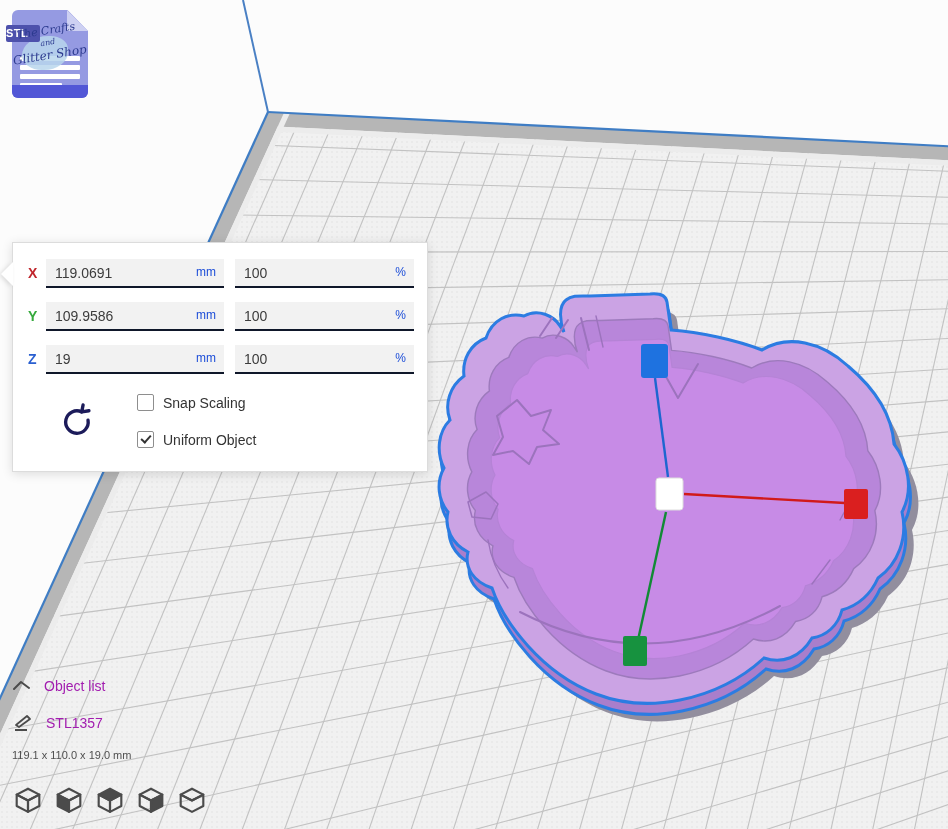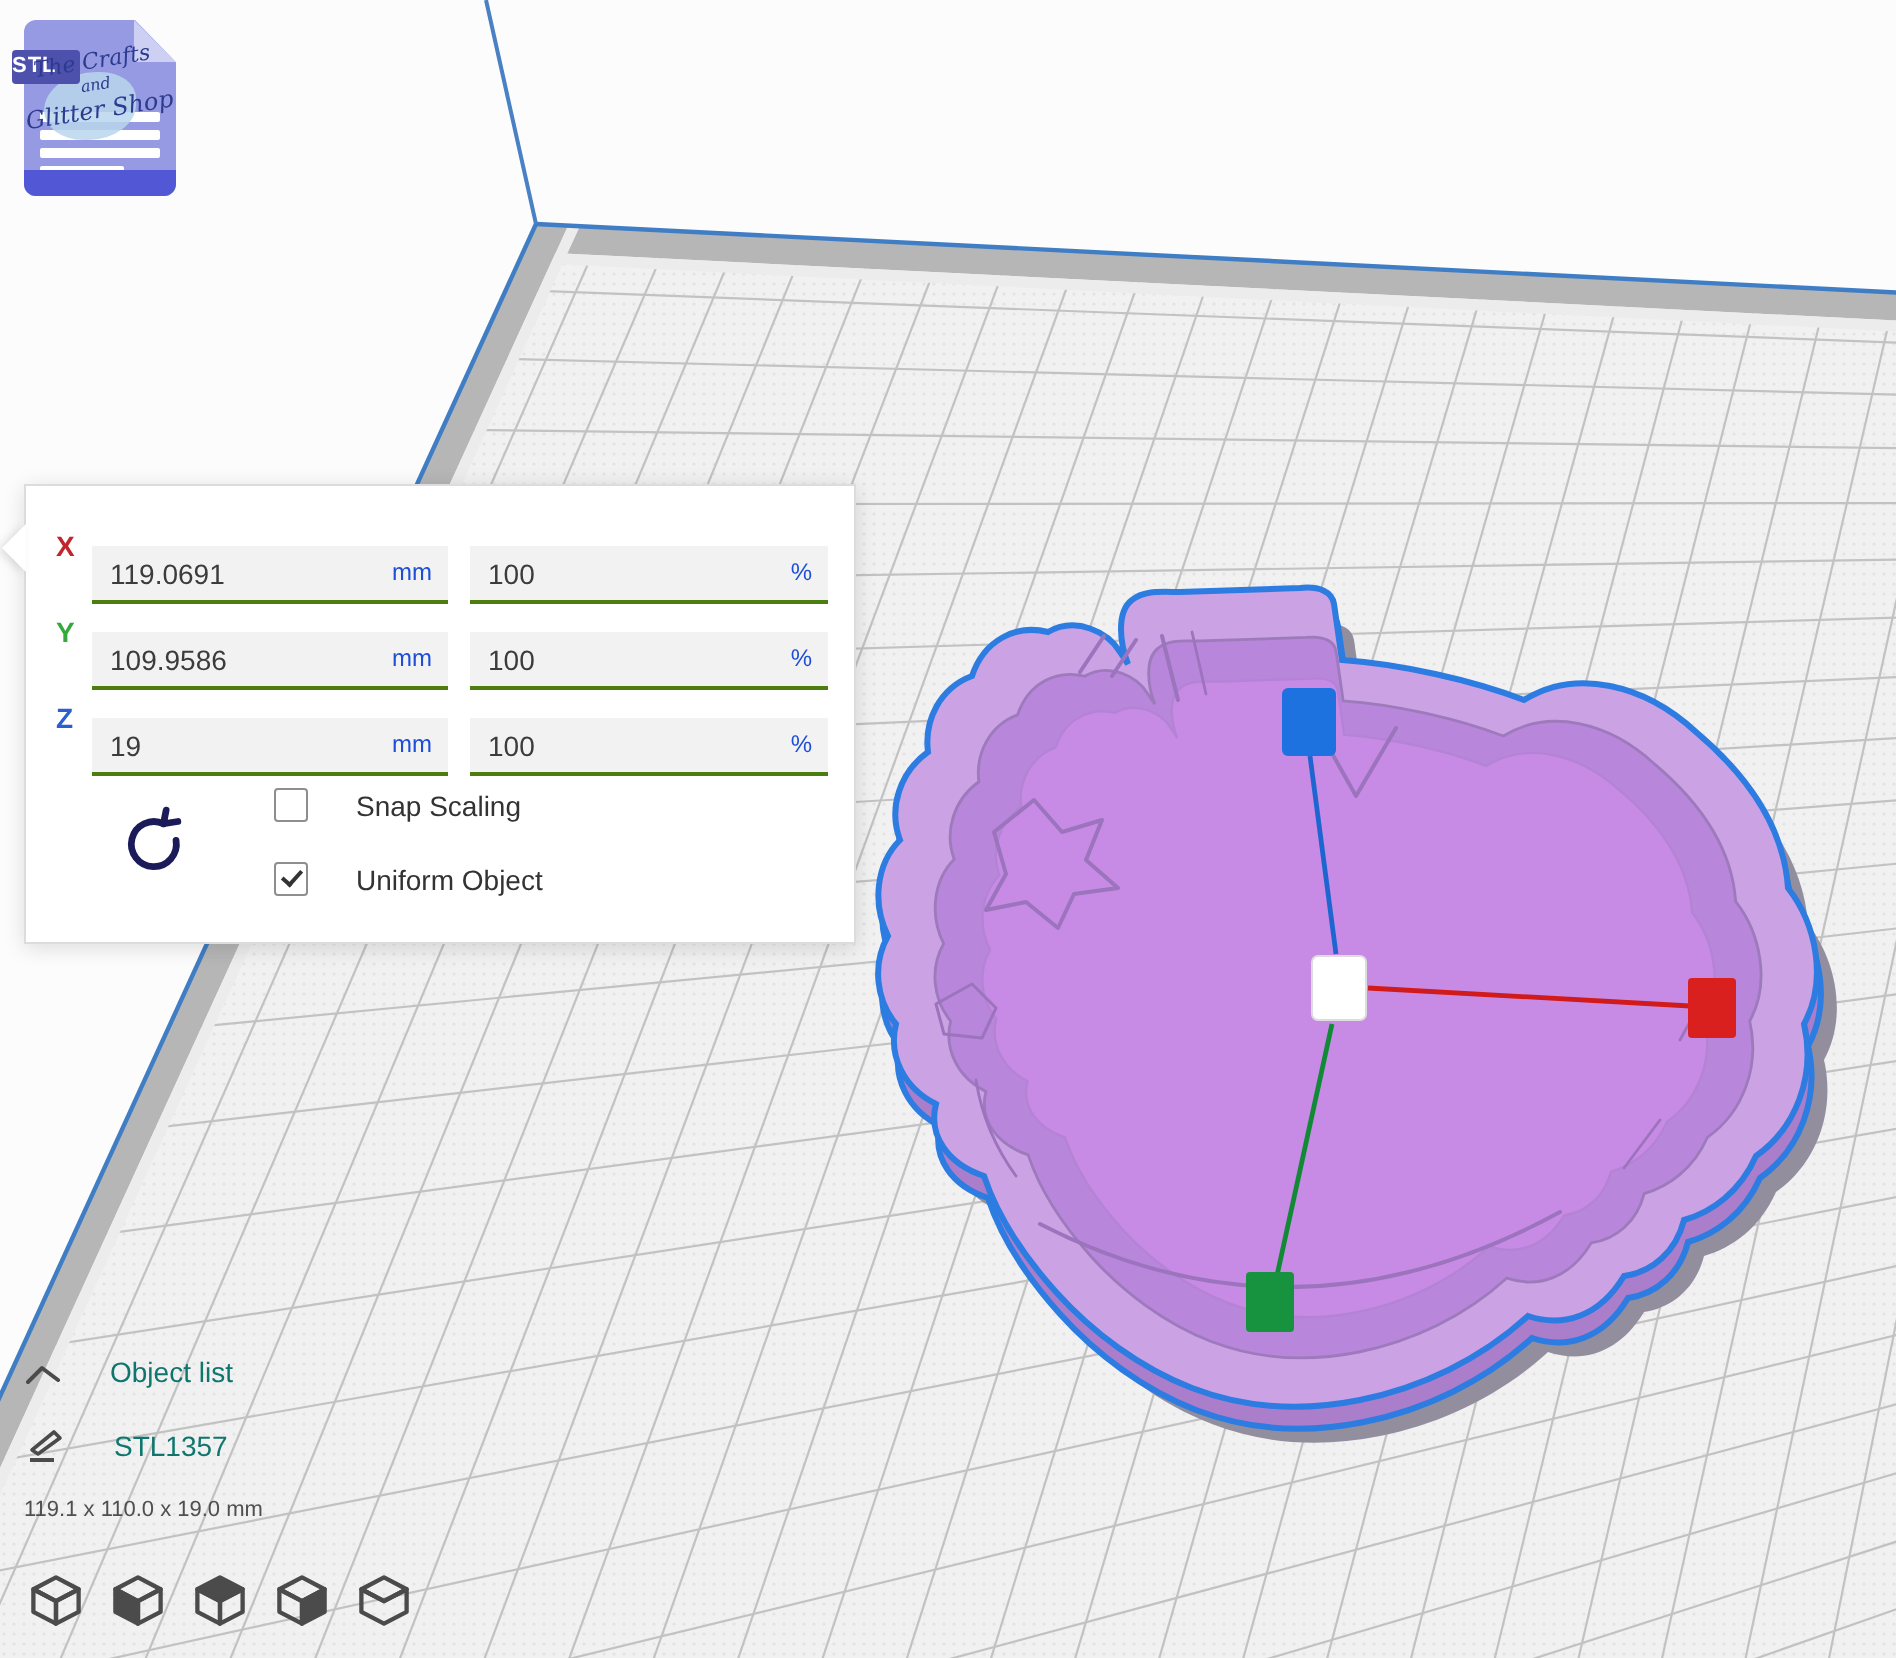--- a/index.html
+++ b/index.html
@@ -32,37 +32,37 @@
   
   .scale-panel{position:absolute;left:12px;top:242px;width:414px;height:228px;background:#ffffff;
                border:1px solid #dcdcdc;box-shadow:0 2px 10px rgba(0,0,0,.13);}
   .panel-tail{position:absolute;left:-12px;top:19px;width:0;height:0;
               border-top:12px solid transparent;border-bottom:12px solid transparent;
               border-right:12px solid #ffffff;filter:drop-shadow(-2px 1px 2px rgba(0,0,0,.12));}
   .axis-row{position:absolute;left:0;height:29px;width:100%;}
   .axis-row.r0{top:16px;} .axis-row.r1{top:59px;} .axis-row.r2{top:102px;}
   .axis-label{position:absolute;left:15px;top:0;width:16px;line-height:29px;font-size:14px;font-weight:bold;}
   .axis-x{color:#c0262c;} .axis-y{color:#35a93c;} .axis-z{color:#2a5fd0;}
-  .field{position:absolute;top:14px;height:27px;background:#f2f2f2;border-bottom:2px solid #4d7c0f;}
+  .field{position:absolute;top:0;height:27px;background:#f2f2f2;border-bottom:2px solid #0f172a;}
   .field.size{left:33px;width:178px;} .field.pct{left:222px;width:179px;}
   .field input{position:absolute;left:0;top:0;width:100%;height:100%;border:none;background:transparent;
                font-family:"Liberation Sans",sans-serif;font-size:14px;color:#3c3c3c;padding:0 30px 0 9px;
                box-sizing:border-box;outline:none;}
   .unit{position:absolute;right:8px;top:0;line-height:27px;font-size:12px;color:#1d4ed8;}
   .checkbox{position:absolute;width:15px;height:15px;background:#fff;border:1px solid #8e8e8e;
             border-radius:2px;}
   .checkbox.checked::after{content:"";position:absolute;left:3px;top:3px;width:8px;height:4px;
             border-left:2px solid #333;border-bottom:2px solid #333;transform:rotate(-48deg);}
   .cb-snap{left:124px;top:151px;} .cb-uniform{left:124px;top:188px;}
-  .cb-label{position:absolute;left:150px;font-size:14px;color:#333;margin-left:15px;}
+  .cb-label{position:absolute;left:150px;font-size:14px;color:#333;}
   .lbl-snap{top:152px;} .lbl-uniform{top:189px;}
   .reset-btn{position:absolute;left:46px;top:160px;width:36px;height:36px;cursor:pointer;background:none;border:none;padding:0;}
 
   
-  .obj-row{position:absolute;display:flex;align-items:flex-end;gap:24px;color:#0f766e;}
+  .obj-row{position:absolute;display:flex;align-items:center;gap:13px;color:#a21caf;}
   .row-objlist{left:13px;top:678px;} .row-objname{left:14px;top:714px;}
   .obj-row .txt{font-size:14px;}
   .dims{position:absolute;left:12px;top:749px;font-size:11px;color:#4f4f4f;}
 
   
   .view-toolbar{position:absolute;left:14px;top:786px;display:flex;gap:13px;}
   .view-btn{width:28px;height:28px;padding:0;border:none;background:none;cursor:pointer;}
 </style>
 </head>
 <body>

